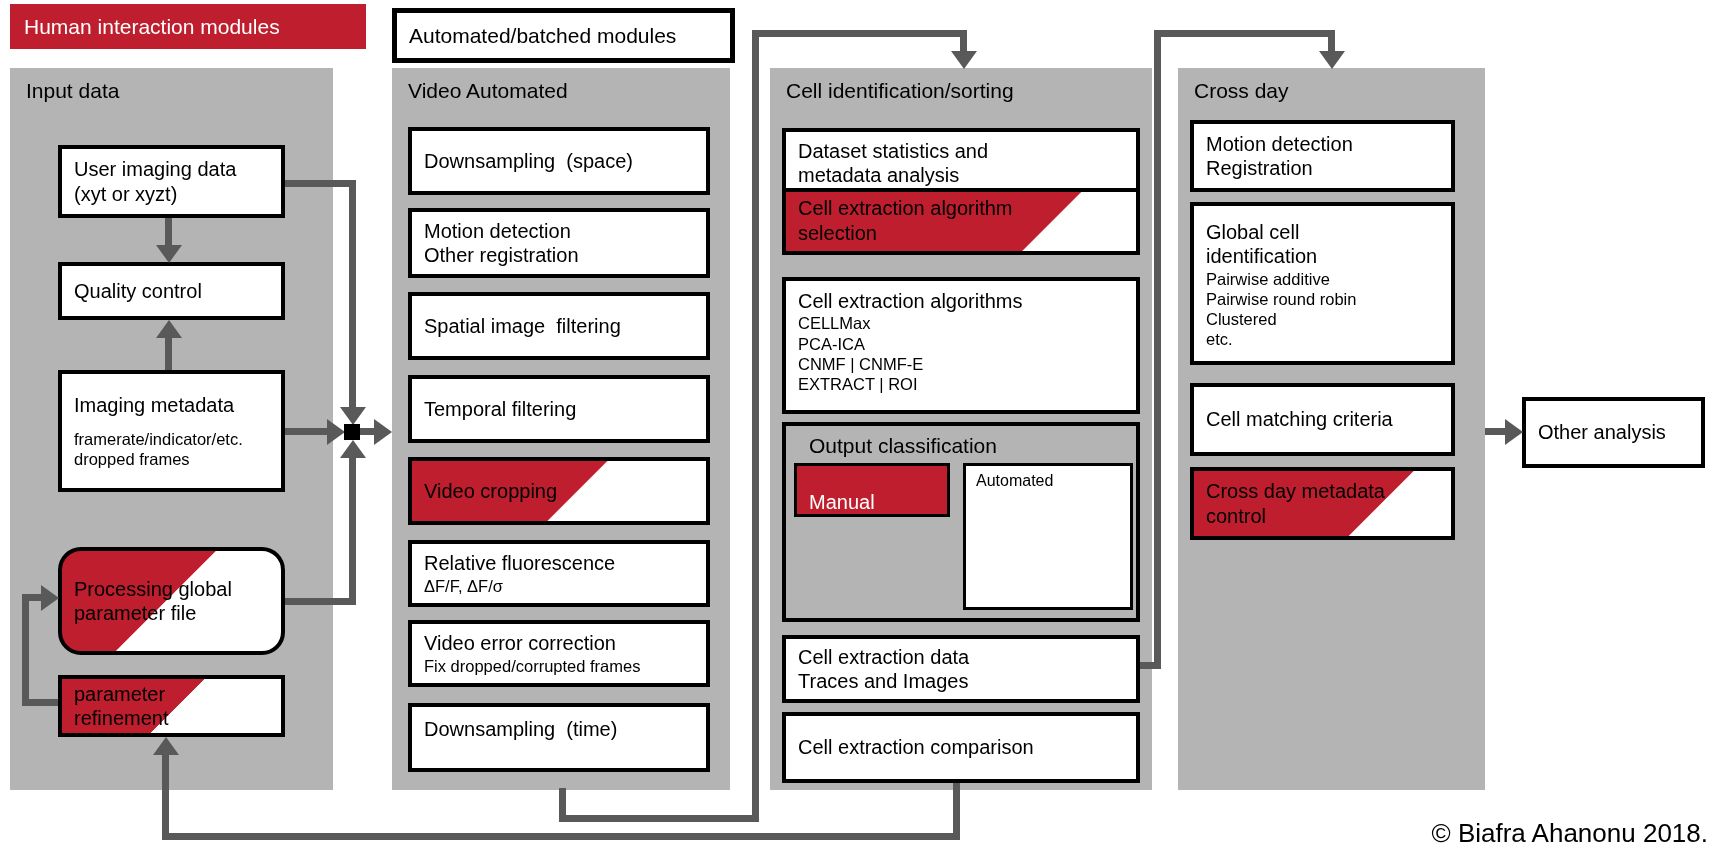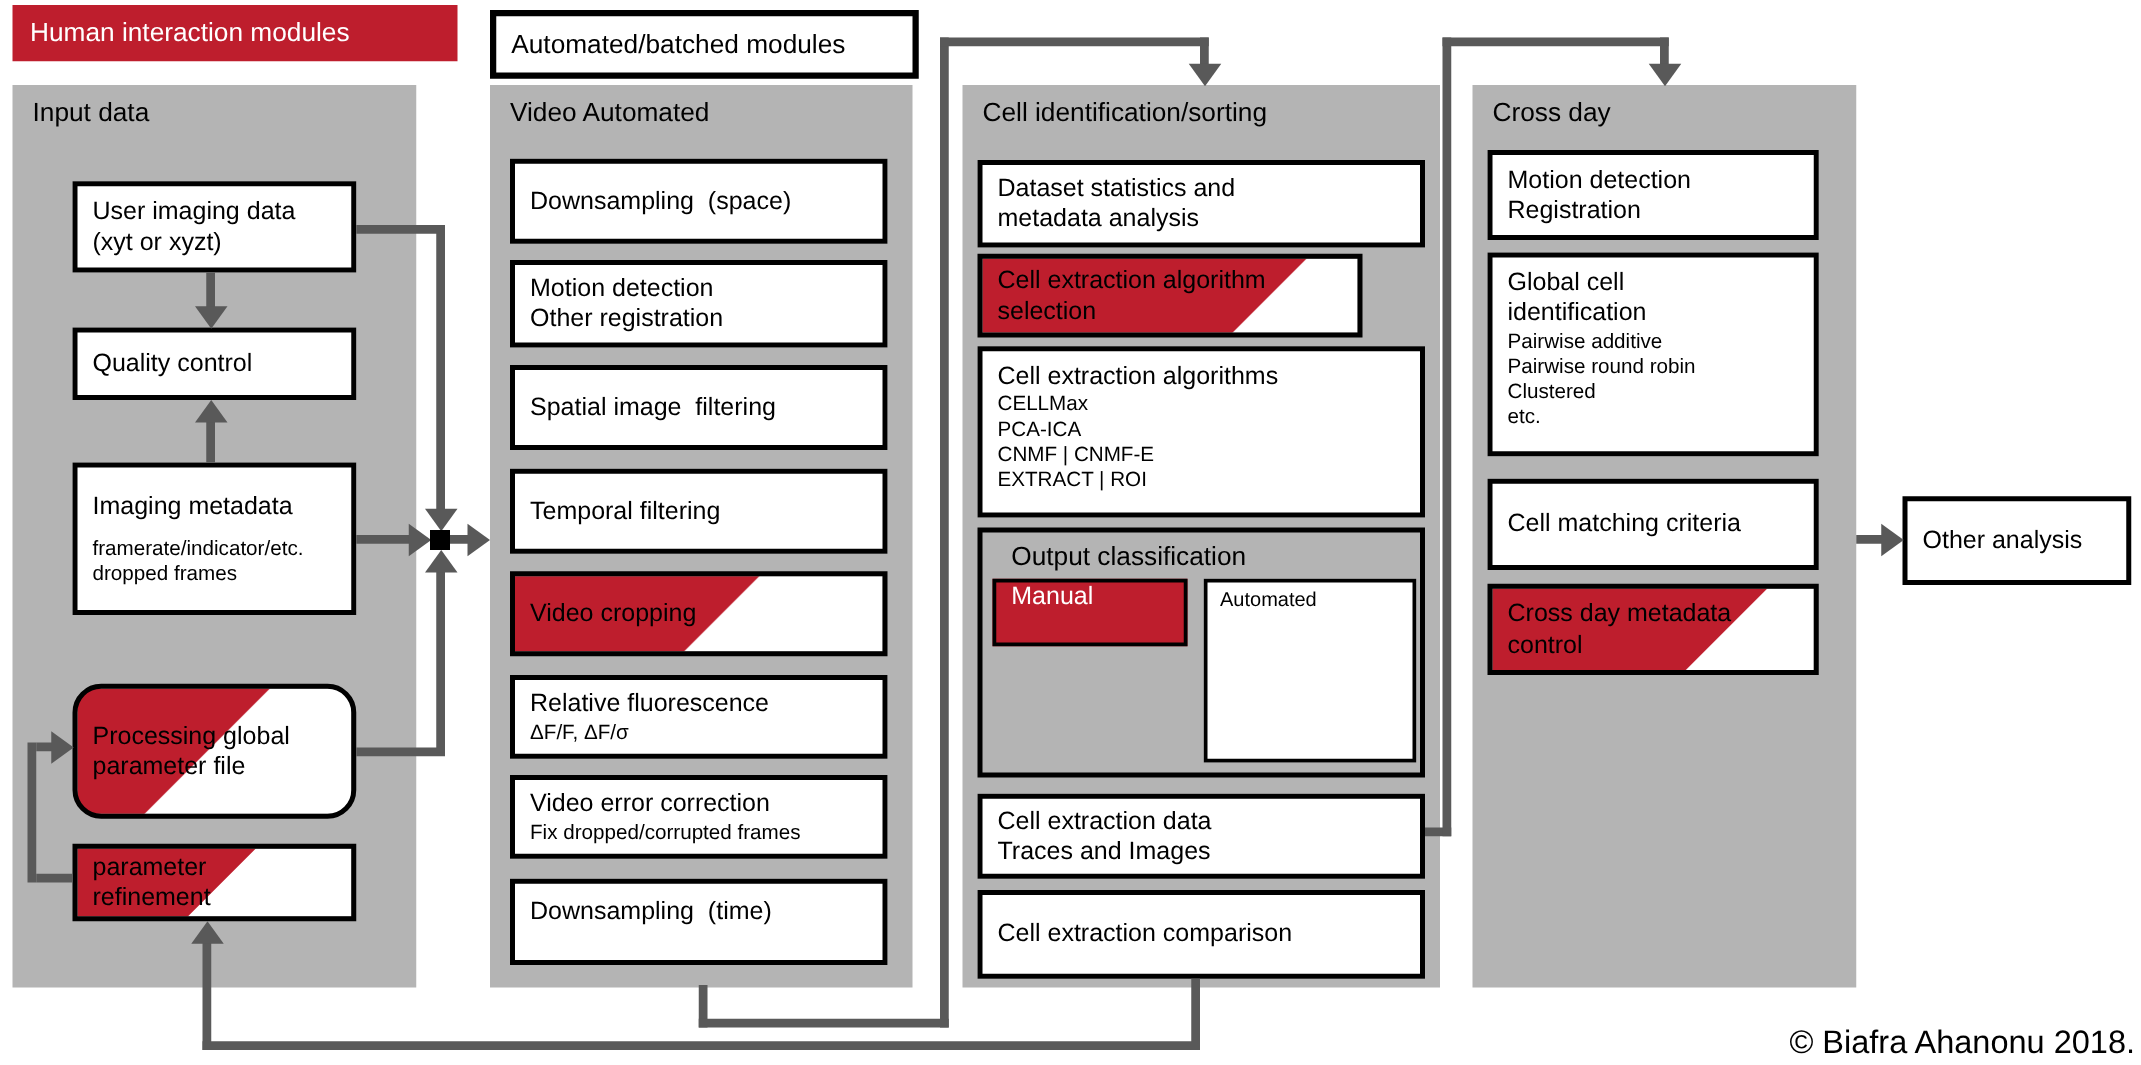--- a/index.html
+++ b/index.html
@@ -24,21 +24,21 @@
        border-right:13px solid transparent;border-top:18px solid #595959;}
   .h-u{position:absolute;width:0;height:0;border-left:13px solid transparent;
        border-right:13px solid transparent;border-bottom:18px solid #595959;}
   .h-r{position:absolute;width:0;height:0;border-top:13px solid transparent;
        border-bottom:13px solid transparent;border-left:18px solid #595959;}
   .arrow{position:absolute;left:0;top:0;width:0;height:0;}
   .junction{position:absolute;background:#000;}
   .oc-box{background:#b4b4b4;border:4px solid #000;}
   .oc-label{font-size:21px;padding:8px 23px;}
   .manual{background:#be1e2d;border:3px solid #000;color:#fff;font-size:20px;
-          display:flex;align-items:flex-start;padding:0 12px;}
+          display:flex;align-items:flex-end;padding:0 12px;}
   .automated{background:#fff;border:3px solid #000;font-size:16px;padding:6px 10px;}
   .copyright{font-size:26px;text-align:right;}
 </style>
 </head>
 <body>
 
 <div id="canvas">
 
   <div class="abs legend-red" style="left:10px;top:4px;width:356px;height:45px;">
     <span>Human interaction modules</span>
@@ -106,21 +106,21 @@
     <div class="bs">Fix dropped/corrupted frames</div>
   </div>
   <div class="abs box" style="left:408px;top:703px;width:302px;height:69px;justify-content:flex-start;padding-top:10px;">
     <div class="bt">Downsampling  (time)</div>
   </div>
 
   <div class="abs box" style="left:782px;top:128px;width:358px;height:70px;">
     <div class="bt">Dataset statistics and</div>
     <div class="bt">metadata analysis</div>
   </div>
-  <div class="abs box diag72" style="left:782px;top:203px;width:308px;height:67px;">
+  <div class="abs box diag72" style="left:782px;top:188px;width:358px;height:67px;justify-content:flex-end;">
     <div class="bt">Cell extraction algorithm</div>
     <div class="bt">selection</div>
   </div>
   <div class="abs box" style="left:782px;top:277px;width:358px;height:137px;justify-content:flex-start;padding-top:8px;">
     <div class="bt">Cell extraction algorithms</div>
     <div class="bs">CELLMax</div>
     <div class="bs">PCA-ICA</div>
     <div class="bs">CNMF | CNMF-E</div>
     <div class="bs">EXTRACT | ROI</div>
   </div>
@@ -138,21 +138,21 @@
     <div class="bt">Traces and Images</div>
   </div>
   <div class="abs box" style="left:782px;top:712px;width:358px;height:71px;">
     <div class="bt">Cell extraction comparison</div>
   </div>
 
   <div class="abs box" style="left:1190px;top:120px;width:265px;height:72px;">
     <div class="bt">Motion detection</div>
     <div class="bt">Registration</div>
   </div>
-  <div class="abs box" style="left:1190px;top:202px;width:265px;height:163px;justify-content:flex-start;padding-top:8px;">
+  <div class="abs box" style="left:1190px;top:202px;width:265px;height:163px;justify-content:center;padding-top:8px;">
     <div class="bt">Global cell</div>
     <div class="bt">identification</div>
     <div class="bs">Pairwise additive</div>
     <div class="bs">Pairwise round robin</div>
     <div class="bs">Clustered</div>
     <div class="bs">etc.</div>
   </div>
   <div class="abs box" style="left:1190px;top:383px;width:265px;height:73px;">
     <div class="bt">Cell matching criteria</div>
   </div>

